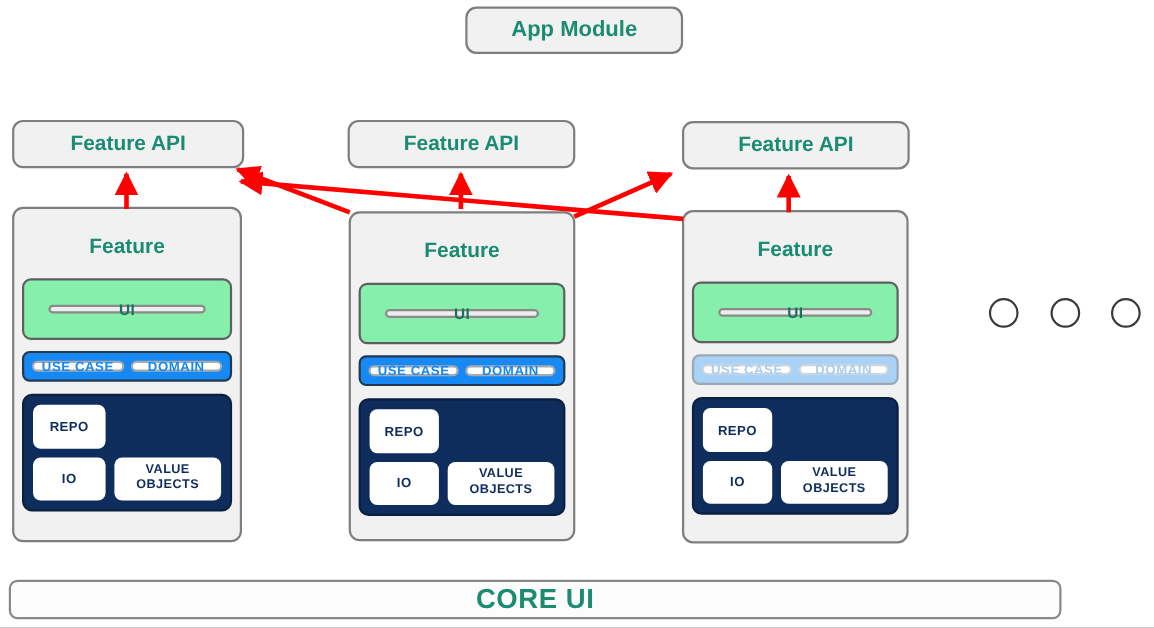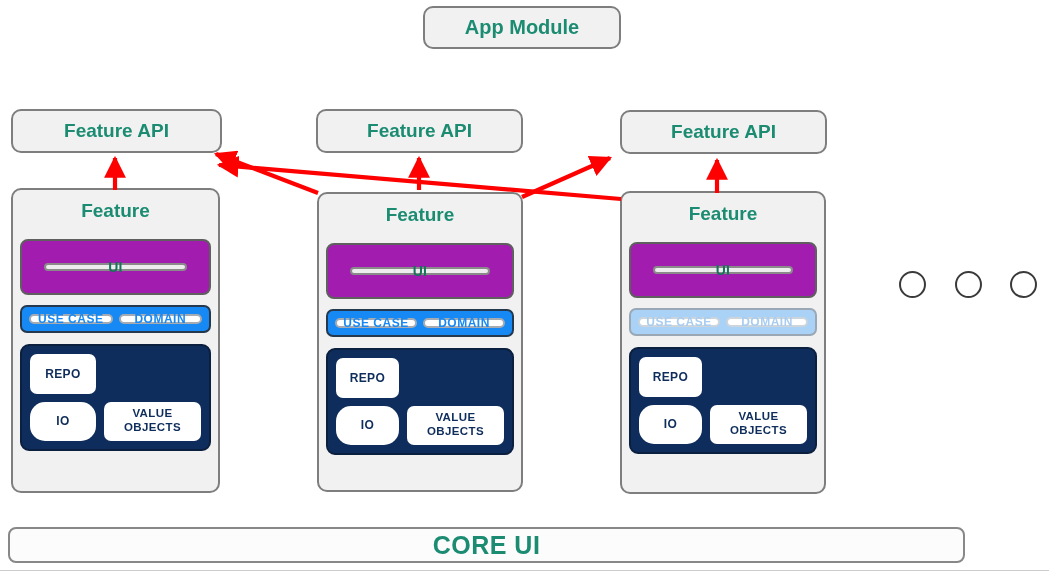--- a/index.html
+++ b/index.html
@@ -18,25 +18,25 @@
   .app-module { left:423px; top:6px; width:198px; height:43px; font-size:20px; }
   .api-1 { left:11px;  top:109px; width:211px; height:44px; font-size:19px; }
   .api-2 { left:316px; top:109px; width:207px; height:44px; font-size:19px; }
   .api-3 { left:620px; top:110px; width:207px; height:44px; font-size:19px; }
 
   
   .feature { flex-direction:column; justify-content:flex-start; align-items:stretch; }
   .feat-1 { left:11px;  top:188px; width:209px; height:305px; }
   .feat-2 { left:317px; top:192px; width:206px; height:300px; }
   .feat-3 { left:620px; top:191px; width:206px; height:303px; }
-  .feature-title { text-align:center; font-size:19px; font-weight:bold; color:#1b8c72; margin-top:10px; line-height:22px; }
+  .feature-title { text-align:center; font-size:19px; font-weight:bold; color:#1b8c72; margin-top:24px; line-height:22px; }
 
   .ui-wrap {
     box-sizing:border-box; margin:17px 7px 0 7px; height:56px; padding:22px;
-    background:#a21caf; border:2px solid #5f5f5f; border-radius:8px;
+    background:#86efac; border:2px solid #5f5f5f; border-radius:8px;
   }
   .ui-inner {
     box-sizing:border-box; height:100%; background:#ededed;
     border:2px solid #8a8a8a; border-radius:7px;
     display:flex; align-items:center; justify-content:center;
     font-size:14px; font-weight:bold; color:#15735c; letter-spacing:0.3px;
   }
 
   .uc-wrap {
     box-sizing:border-box; margin:10px 7px 0 7px; height:28px; padding:7px;
@@ -58,21 +58,21 @@
     background:#0f2d5c; border:2px solid #0b1f3e; border-radius:9px;
     display:grid; grid-template-columns:1fr 1fr; grid-template-rows:1fr 1fr; gap:8px;
   }
   .navy-box {
     box-sizing:border-box; background:#ffffff; border-radius:7px;
     display:flex; align-items:center; justify-content:center;
     font-size:12px; font-weight:bold; color:#0f2d5c; letter-spacing:0.4px;
     text-align:center;
   }
   .nb-repo { grid-column:1; grid-row:1; }
-  .nb-io   { grid-column:1; grid-row:2;border-radius:15px; }
+  .nb-io   { grid-column:1; grid-row:2; }
   .nb-vo   { grid-column:2; grid-row:2; font-size:11.5px; line-height:1.2; padding:2px 20px; }
 
   
   .dot {
     position:absolute; top:271px; width:27px; height:27px;
     box-sizing:border-box; background:#ffffff;
     border:2px solid #3a3a3a; border-radius:50%;
   }
 
   

